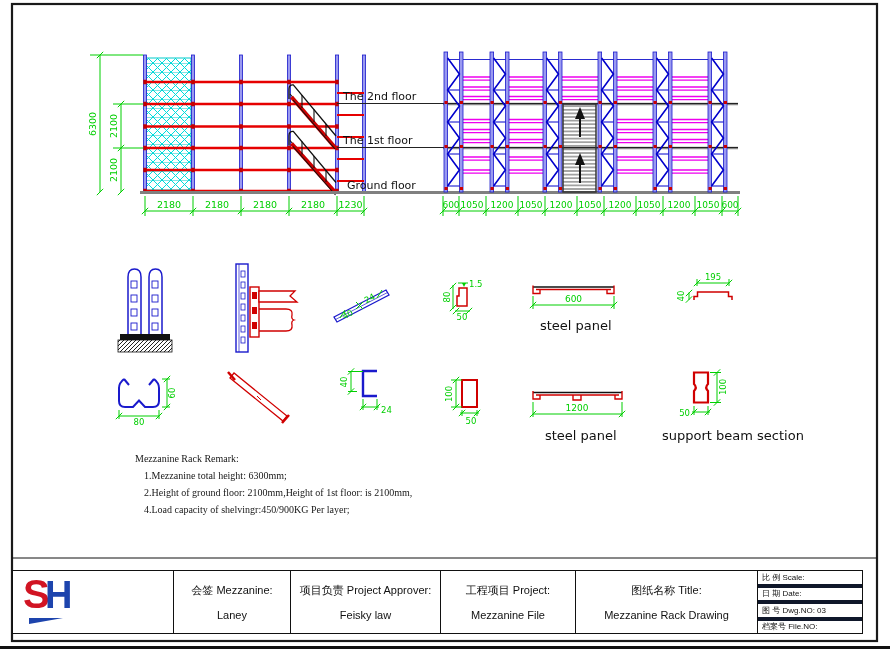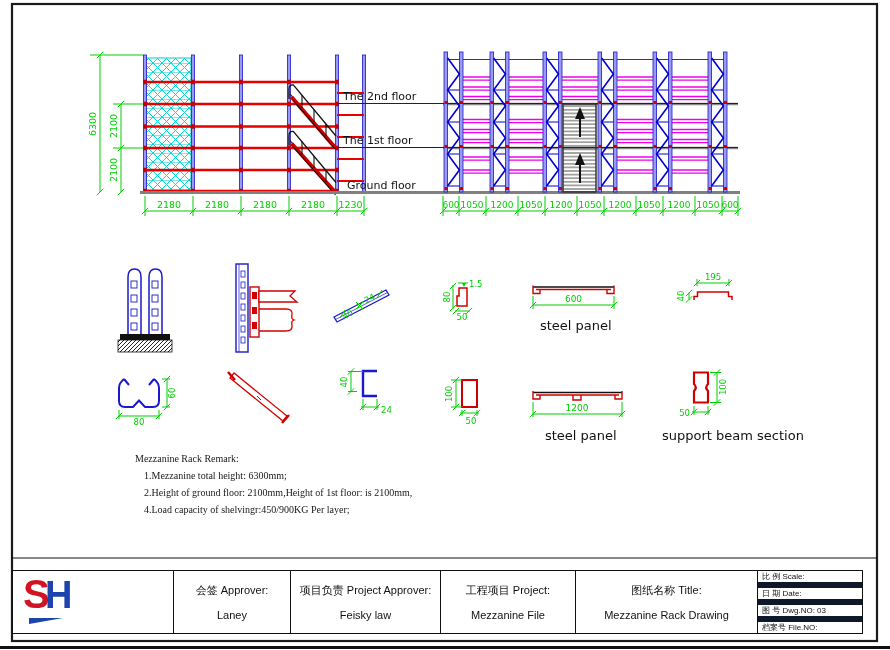--- a/index.html
+++ b/index.html
@@ -27,21 +27,21 @@
   .tb-logo{flex-direction:row;justify-content:flex-start;align-items:center;padding-left:10px;}
   .monogram{position:relative;width:58px;height:52px;}
   .mg-s{position:absolute;left:0;top:-2px;font:bold 40px/1 "Liberation Sans",sans-serif;color:#d11423;}
   .mg-h{position:absolute;left:22px;top:0px;font:bold 38px/1 "Liberation Sans",sans-serif;color:#1d44ad;}
   .swoosh{position:absolute;left:6px;top:42px;width:0;height:0;
           border-top:6px solid #1d44ad;border-right:34px solid transparent;}
   .logo-text{margin-left:6px;}
   .logo-cn{font-family:"Liberation Serif",serif;font-weight:bold;font-size:21px;color:#000;letter-spacing:2px;}
   .logo-en{font-family:"Liberation Serif",serif;font-size:13.5px;color:#000;letter-spacing:1.5px;}
   .tb-meta{flex:1;align-items:stretch;justify-content:flex-start;border-right:none;}
-  .meta-row{flex:1;border-bottom:6px solid #0f172a;font-size:8px;color:#111;
+  .meta-row{flex:1;border-bottom:4px solid #0f172a;font-size:8px;color:#111;
             display:flex;align-items:center;padding-left:4px;}
   .meta-row:last-child{border-bottom:none;}
   .bottom-bar{position:absolute;left:0;top:646px;width:890px;height:3px;background:#111;z-index:3;}
 </style>
 </head>
 <body>
 
 <div class="page">
 
 <svg width="890" height="650" viewBox="0 0 890 650">
@@ -362,21 +362,21 @@
 
 <div class="titleblock">
   <div class="tb-cell tb-logo" style="width:161px">
     <div class="monogram">
       <span class="mg-s">S</span>
       <span class="mg-h">H</span>
       <div class="swoosh"></div>
     </div>
   </div>
   <div class="tb-cell" style="width:117px">
-    <div class="tb-label">会签 Approver:</div>
+    <div class="tb-label">会签 Mezzanine:</div>
     <div class="tb-value">Laney</div>
   </div>
   <div class="tb-cell" style="width:150px">
     <div class="tb-label">项目负责 Project Approver:</div>
     <div class="tb-value">Feisky law</div>
   </div>
   <div class="tb-cell" style="width:135px">
     <div class="tb-label">工程项目 Project:</div>
     <div class="tb-value">Mezzanine File</div>
   </div>

